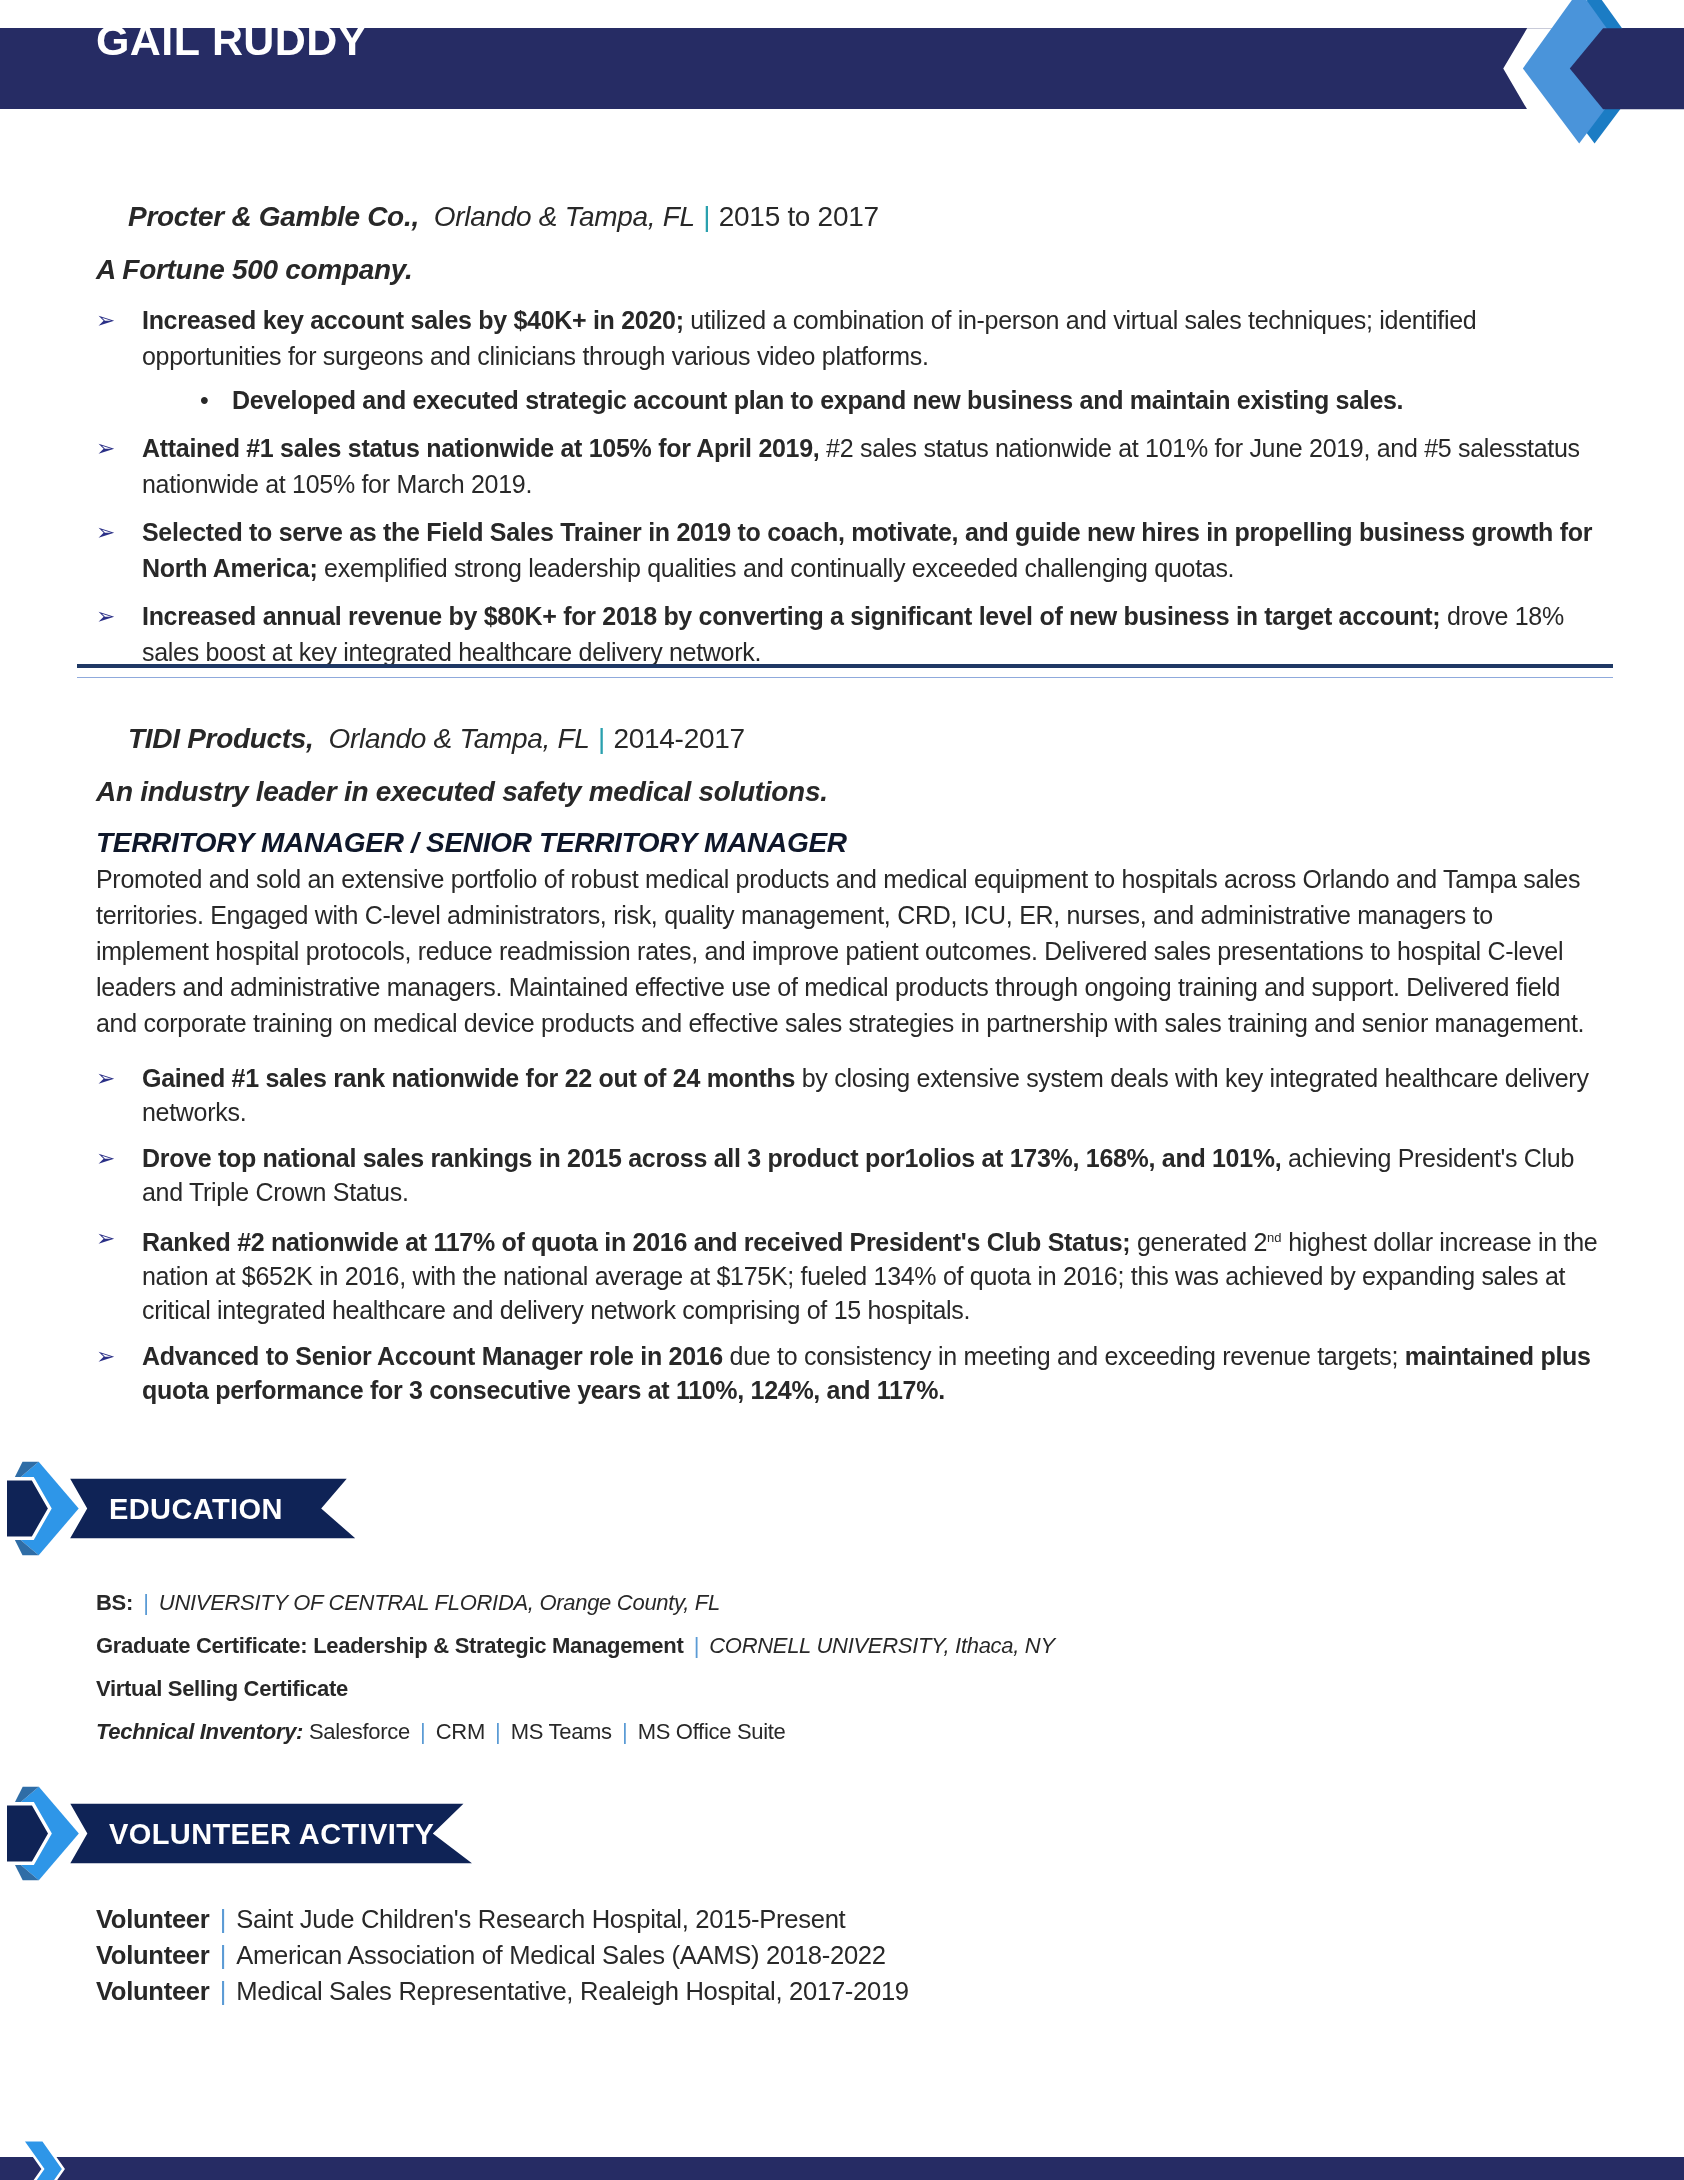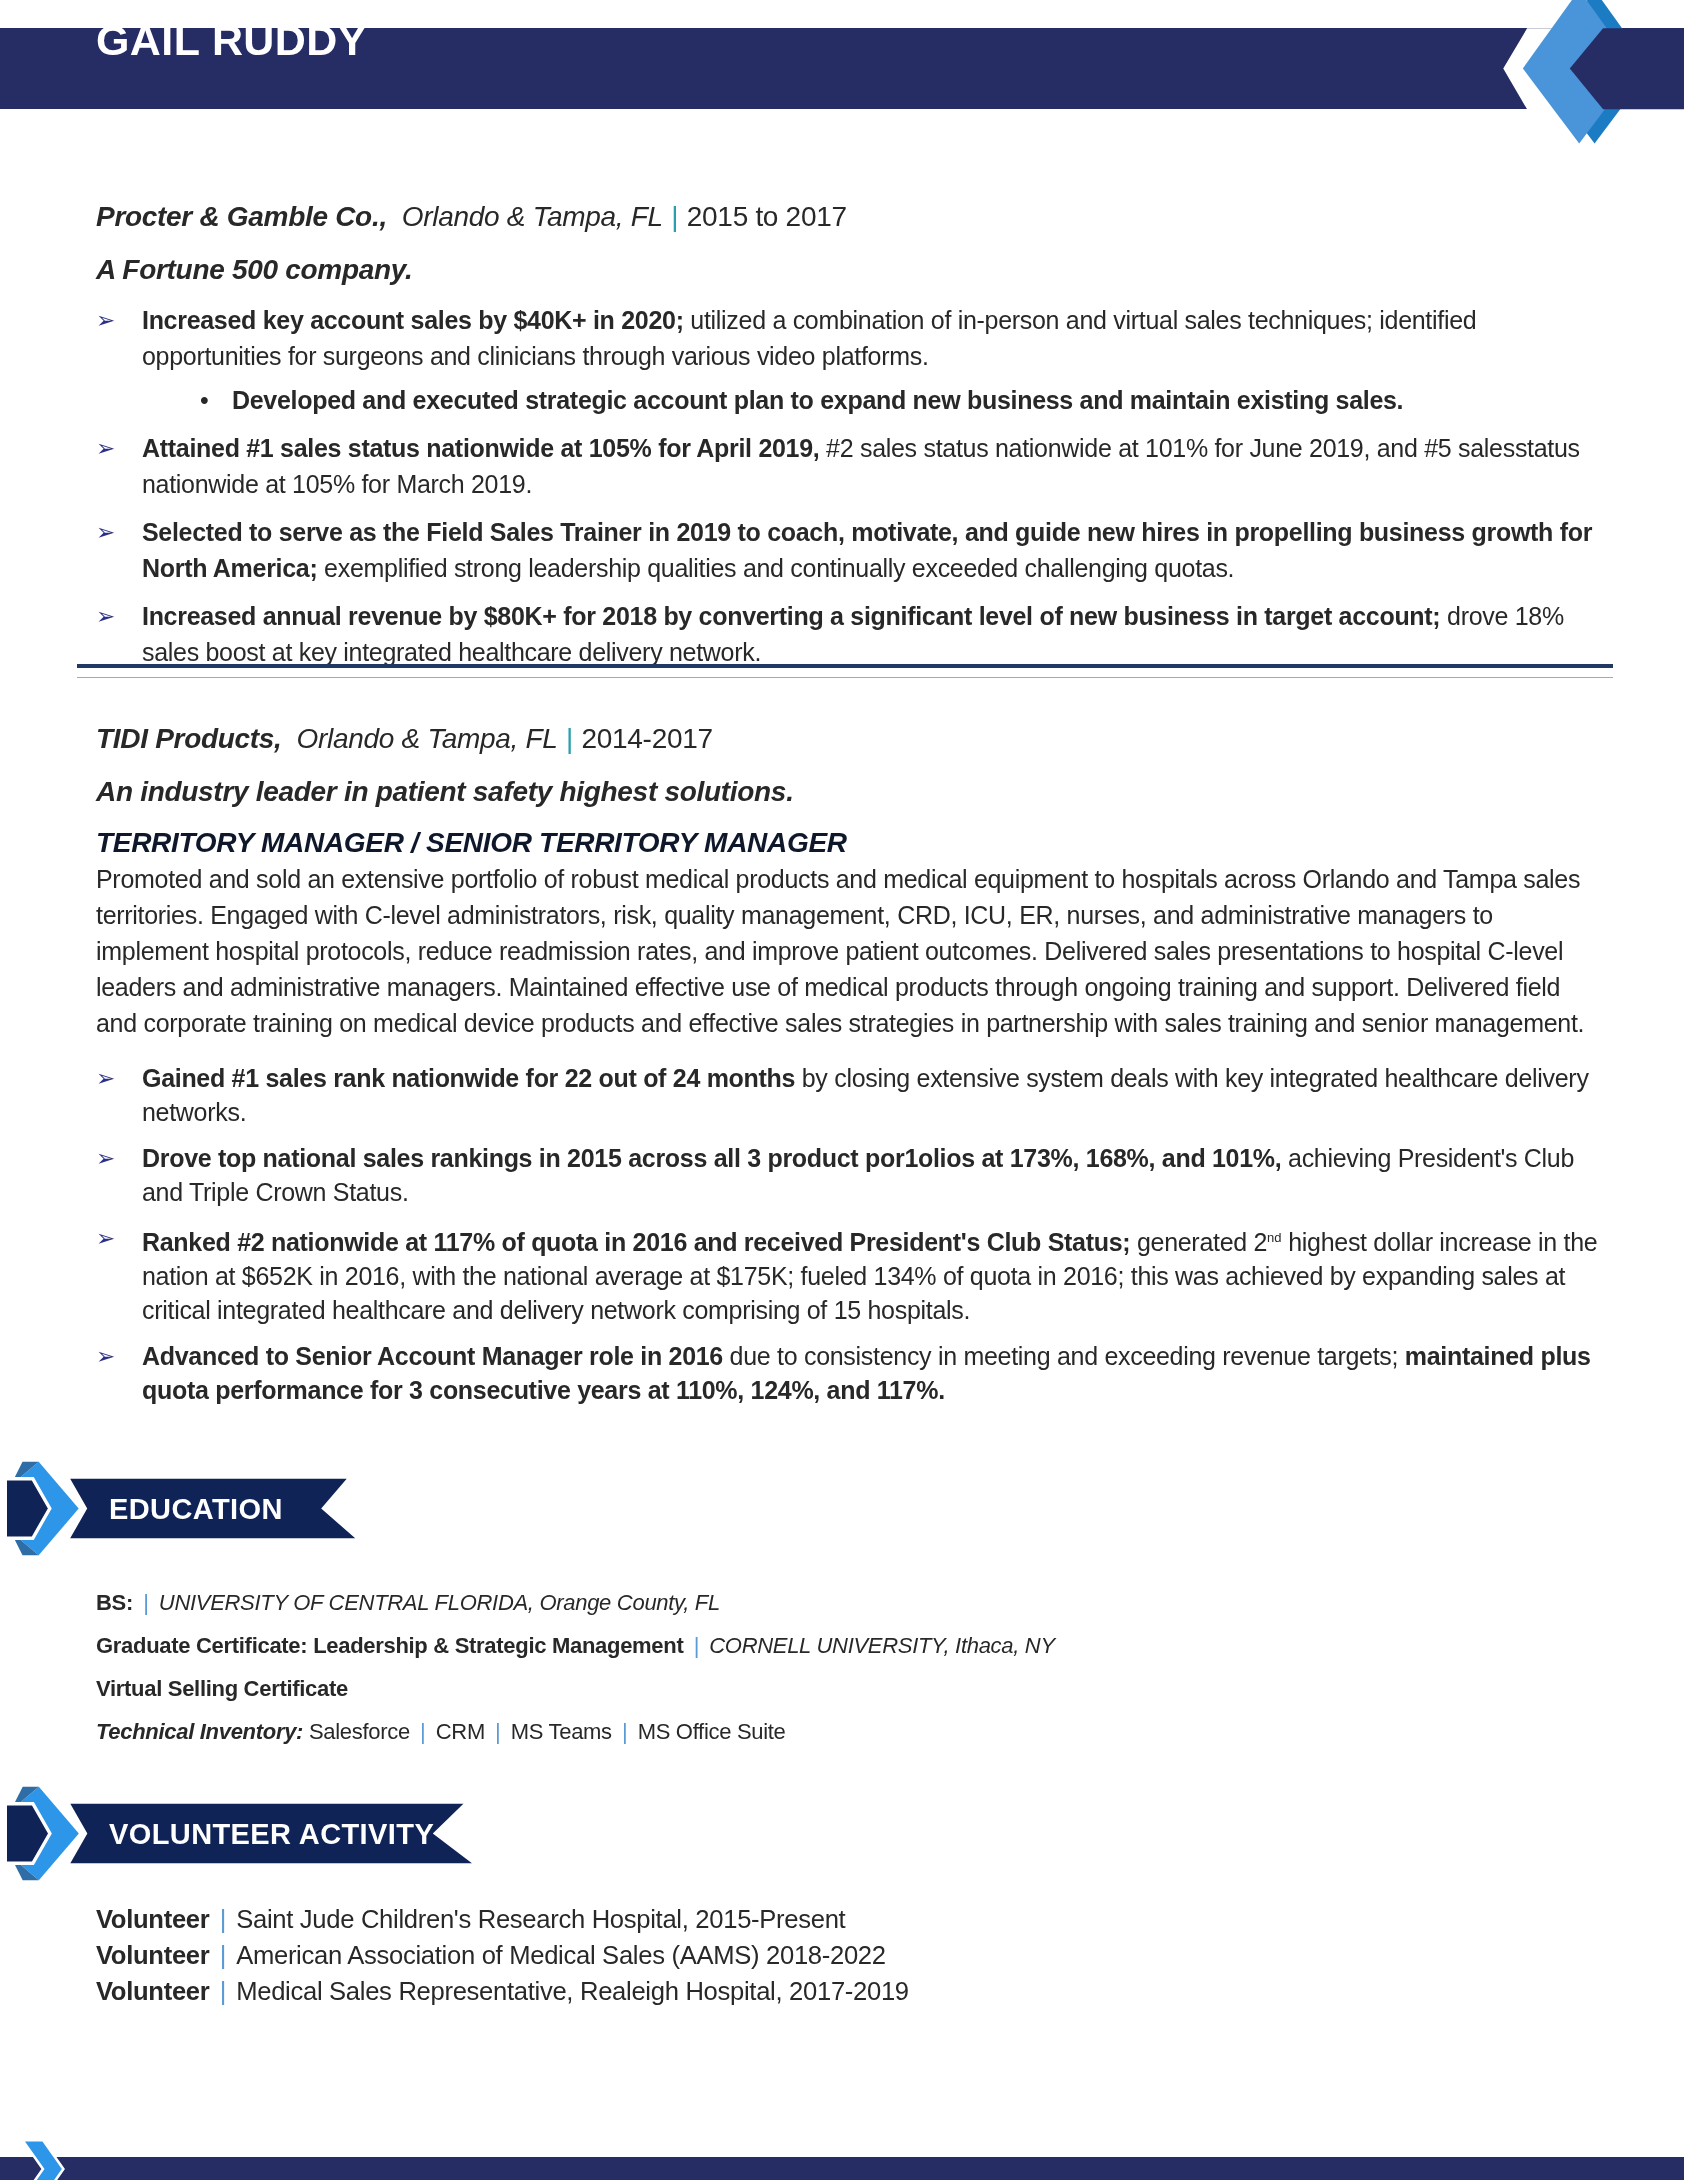--- a/index.html
+++ b/index.html
@@ -8,21 +8,21 @@
 
   
   .header-band{position:absolute;top:28px;left:0;width:100%;height:81px;background:#262c64;}
   .header-name{position:absolute;left:96px;top:0;height:81px;line-height:81px;color:#ffffff;
                font-weight:bold;font-size:43px;letter-spacing:0.4px;}
   .header-deco{position:absolute;top:0;right:0;width:256px;height:147px;}
 
   
   .content{position:absolute;left:96px;width:1503px;}
   .job-head{font-size:28px;line-height:37px;}
-  .company{font-weight:bold;font-style:italic;}
+  .company{font-weight:bold;font-style:italic;margin-left:32px;}
   .loc{font-style:italic;}
   .tagline{font-weight:bold;font-style:italic;margin-top:16px;}
   .tpipe{color:#2aa0ae;padding:0 8.5px;font-style:normal;font-weight:normal;}
   .bpipe{color:#5b9bd5;padding:0 10.2px;font-style:normal;font-weight:normal;}
   .bold{font-weight:bold;}
   .bullets{margin-top:13.6px;}
   .bullet{display:flex;line-height:36px;margin-top:12px;}
   .bullet:first-child{margin-top:0;}
   .marker{flex:0 0 46px;color:#2b3087;font-size:23px;}
   .btext{flex:1;}
@@ -96,21 +96,21 @@
       </div>
     </div>
   </div>
 
   <div class="divider"></div>
 
   <div class="content" style="top:720px;">
     <div class="job-head">
       <span class="company">TIDI Products,</span>
       <span class="loc">&nbsp;<span>Orlando &amp; Tampa, FL</span></span><span class="tpipe">|</span><span>2014-2017</span>
-      <div class="tagline">An industry leader in patient safety highest solutions.</div>
+      <div class="tagline">An industry leader in executed safety medical solutions.</div>
     </div>
     <div class="role">TERRITORY MANAGER / SENIOR TERRITORY MANAGER</div>
     <div class="summary">Promoted and sold an extensive portfolio of robust medical products and medical equipment to hospitals across Orlando and Tampa sales territories. Engaged with C-level administrators, risk, quality management, CRD, ICU, ER, nurses, and administrative managers to implement hospital protocols, reduce readmission rates, and improve patient outcomes. Delivered sales presentations to hospital C-level leaders and administrative managers. Maintained effective use of medical products through ongoing training and support. Delivered field and corporate training on medical device products and effective sales strategies in partnership with sales training and senior management.</div>
     <div class="bullets tidi-bullets" style="margin-top:20.4px;">
       <div class="bullet">
         <span class="marker">➢</span>
         <span class="btext"><span class="bold">Gained #1 sales rank nationwide for 22 out of 24 months</span><span> by closing extensive system deals with key integrated healthcare delivery networks.</span></span>
       </div>
       <div class="bullet">
         <span class="marker">➢</span>

